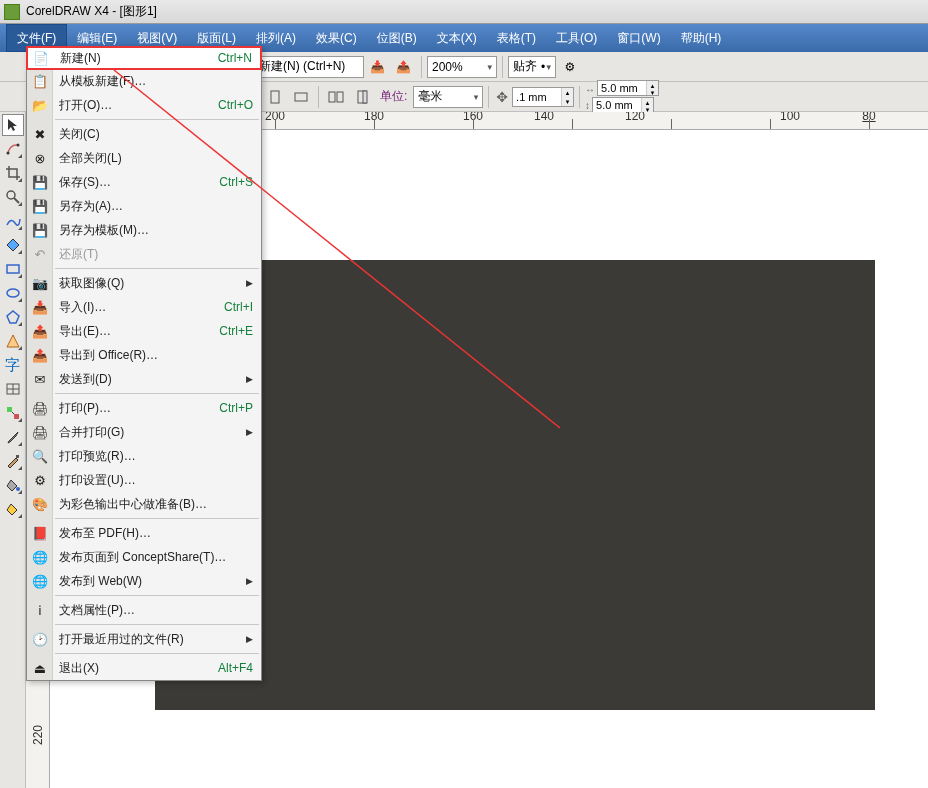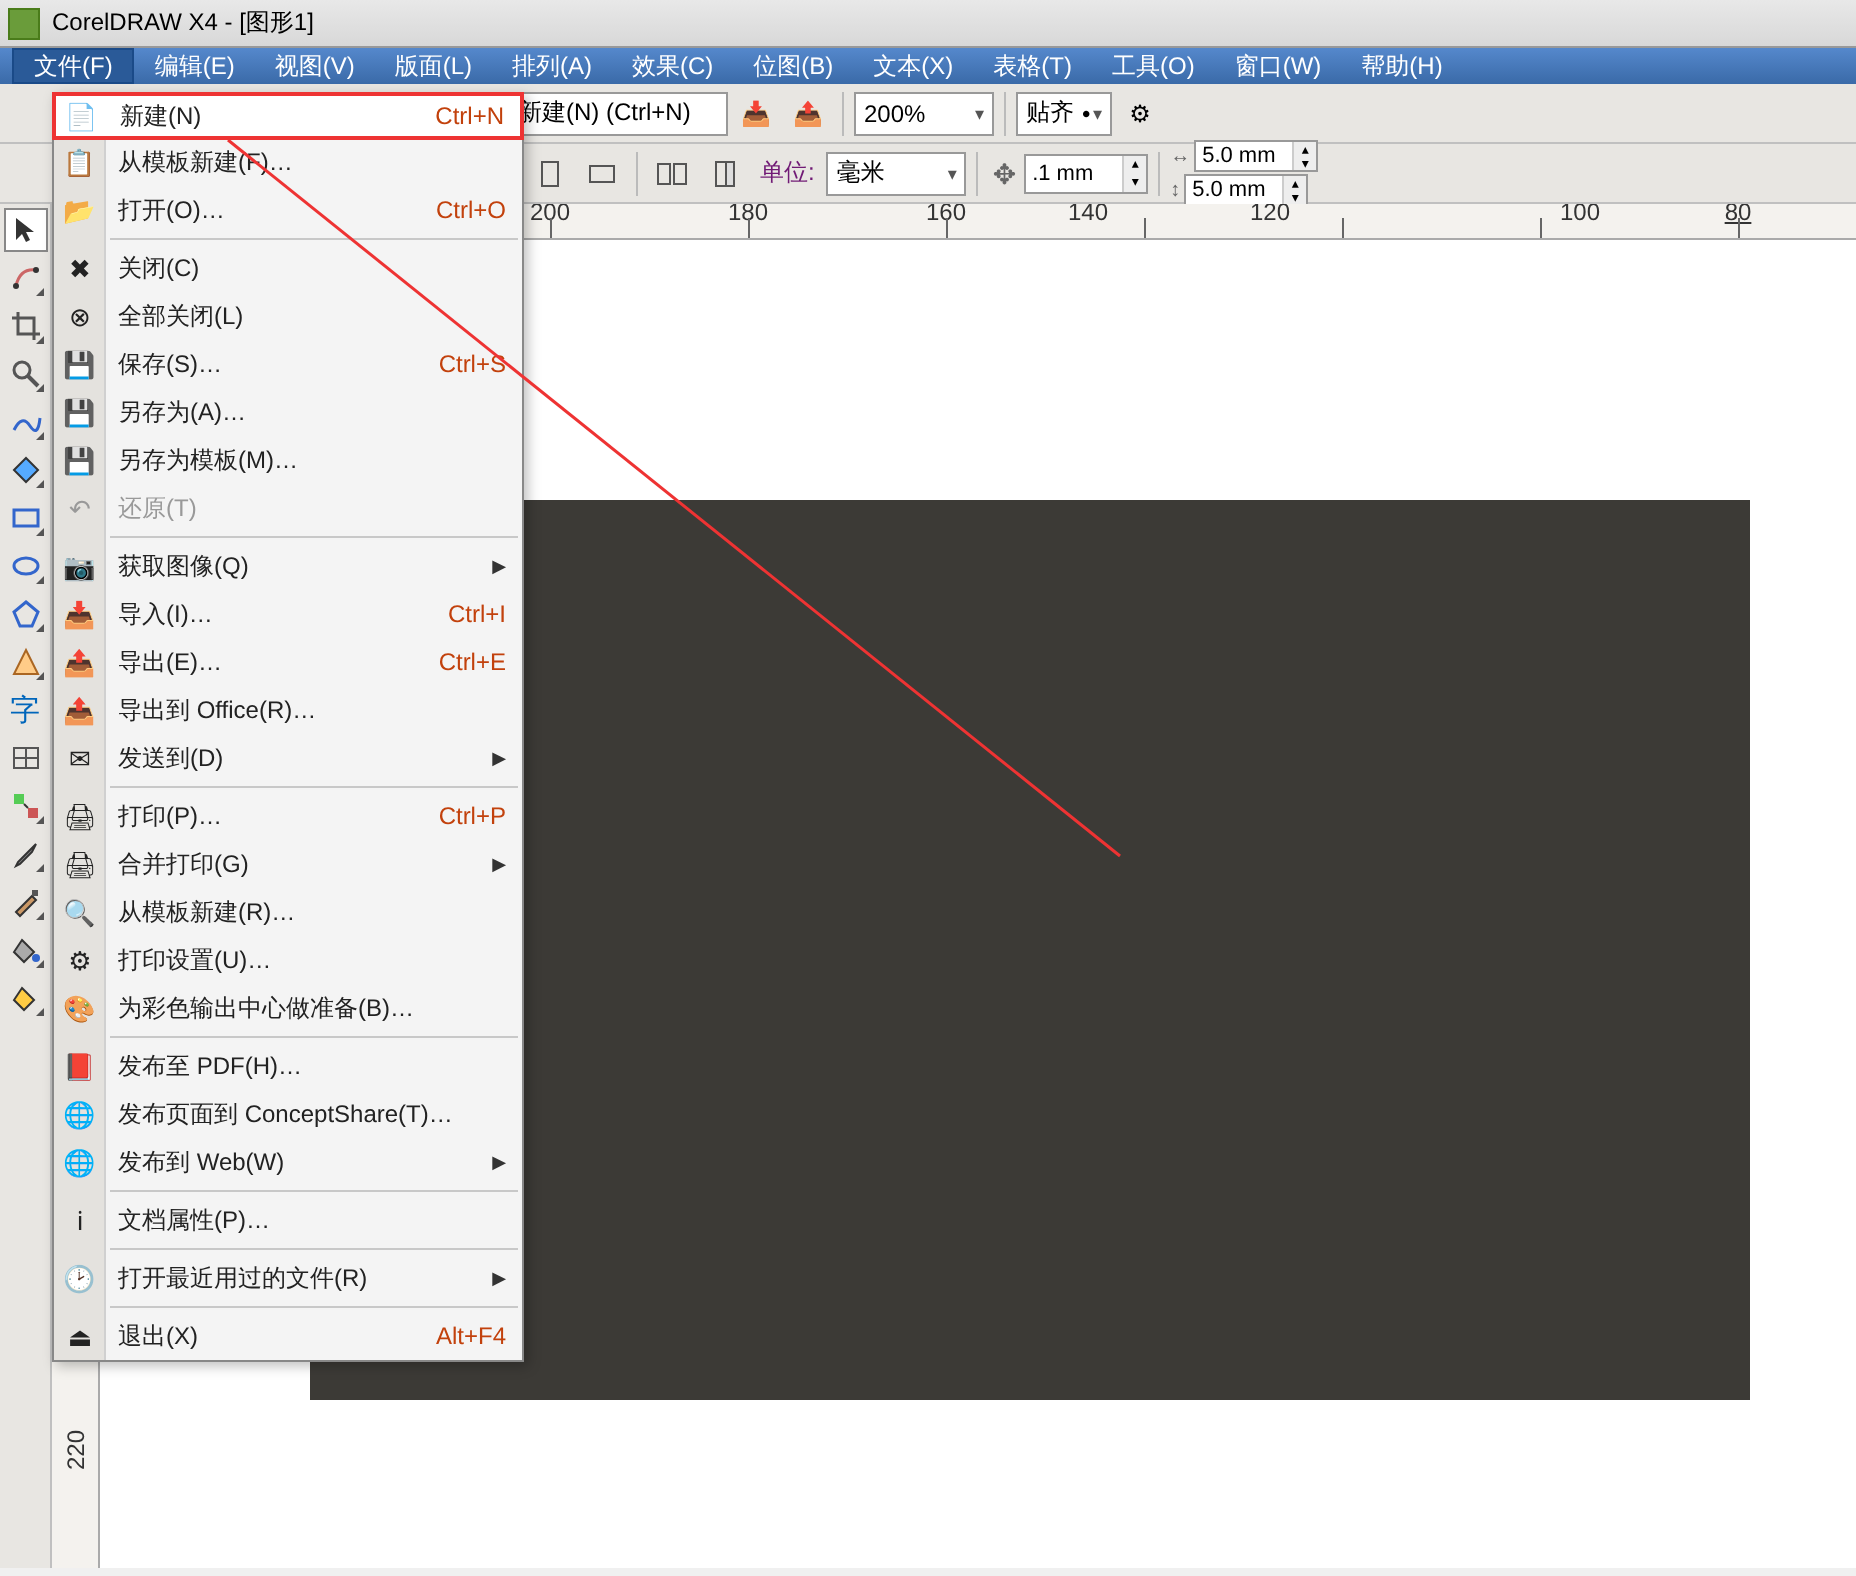--- a/index.html
+++ b/index.html
@@ -1,21 +1,21 @@
 <!DOCTYPE html>
 <html><head>
 <meta charset="utf-8">
 <style>
 * { margin: 0; padding: 0; box-sizing: border-box; font-family: "Microsoft YaHei", SimSun, sans-serif; font-size: 12px; }
 body { background: #f0f0f0; width: 928px; height: 788px; overflow: hidden; position: relative; }
 
 .title-bar { background: linear-gradient(#e8e8e8, #d8d8d8); height: 24px; display: flex; align-items: center; padding: 0 4px; border-bottom: 1px solid #999; }
 .title-bar .app-icon { width: 16px; height: 16px; background: #6a9c3a; margin-right: 6px; border: 1px solid #4a7c1a; }
 
-.menu-bar { background: linear-gradient(#5588cc, #3a6aa8); height: 18px; display: flex; align-items: stretch; padding: 0 6px; }
+.menu-bar { background: linear-gradient(#5588cc, #3a6aa8); height: 28px; display: flex; align-items: stretch; padding: 0 6px; }
 .menu-bar .menu-item { color: #fff; padding: 0 10px; display: flex; align-items: center; cursor: default; }
 .menu-bar .menu-item.active { background: #2a5a98; border: 1px solid #1a4a88; }
 
 .toolbar-row { background: #e8e6e2; height: 30px; border-bottom: 1px solid #c0c0c0; display: flex; align-items: center; padding: 0 4px; gap: 2px; position: relative; }
 .toolbar-row .tb-btn { width: 24px; height: 24px; border: 1px solid transparent; display: inline-flex; align-items: center; justify-content: center; }
 .toolbar-row .sep { width: 1px; height: 22px; background: #bbb; margin: 0 3px; }
 .toolbar-row .combo { height: 22px; border: 1px solid #999; background: #fff; padding: 0 4px; display: inline-flex; align-items: center; min-width: 60px; }
 .toolbar-row .combo .arrow { margin-left: auto; font-size: 9px; color: #555; }
 .toolbar-row .label { padding: 0 4px; color: #701a75; }
 
@@ -34,21 +34,21 @@
 
 .canvas-area { position: absolute; left: 50px; top: 18px; right: 0; bottom: 0; background: #fff; overflow: hidden; }
 .canvas-bg { position: absolute; left: 105px; top: 130px; width: 720px; height: 450px; background: #3c3a36; }
 
 .file-menu { position: absolute; left: 26px; top: 46px; width: 236px; background: #f4f4f4; border: 1px solid #888; box-shadow: 2px 2px 6px rgba(0,0,0,0.25); z-index: 100; }
 .file-menu .icon-col { position: absolute; left: 0; top: 0; bottom: 0; width: 26px; background: #e4e2de; border-right: 1px solid #d0d0d0; }
 .file-menu .mi { position: relative; height: 24px; display: flex; align-items: center; padding-left: 32px; padding-right: 8px; color: #222; }
 .file-menu .mi.highlight { background: #fff; border: 2px solid #e33; margin: -1px; z-index: 2; }
 .file-menu .mi.disabled { color: #999; }
 .file-menu .mi .mi-icon { position: absolute; left: 4px; width: 18px; height: 18px; display: flex; align-items: center; justify-content: center; font-size: 13px; }
-.file-menu .mi .shortcut { margin-left: auto; color: #c2410c; }
+.file-menu .mi .shortcut { margin-left: auto; color: #15803d; }
 .file-menu .mi .sub-arrow { margin-left: auto; font-size: 9px; color: #333; }
 .file-menu .msep { height: 1px; background: #c8c8c8; margin: 2px 2px 2px 28px; }
 
 .annotation-line { position: absolute; z-index: 200; pointer-events: none; }
 
 .spin { display: inline-flex; align-items: center; border: 1px solid #999; background: #fff; height: 20px; }
 .spin input { border: none; width: 48px; padding: 0 3px; font-size: 11px; height: 18px; outline: none; }
 .spin .spbtn { width: 12px; display: flex; flex-direction: column; border-left: 1px solid #ccc; }
 .spin .spbtn div { height: 9px; font-size: 7px; text-align: center; line-height: 9px; background: #eee; }
 
@@ -396,21 +396,21 @@
       <span>打印(P)…</span>
       <span class="shortcut">Ctrl+P</span>
     </div>
     <div class="mi">
       <span class="mi-icon">🖨</span>
       <span>合并打印(G)</span>
       <span class="sub-arrow">▶</span>
     </div>
     <div class="mi">
       <span class="mi-icon">🔍</span>
-      <span>从模板新建(R)…</span>
+      <span>打印预览(R)…</span>
     </div>
     <div class="mi">
       <span class="mi-icon">⚙</span>
       <span>打印设置(U)…</span>
     </div>
     <div class="mi">
       <span class="mi-icon">🎨</span>
       <span>为彩色输出中心做准备(B)…</span>
     </div>
     <div class="msep"></div>

